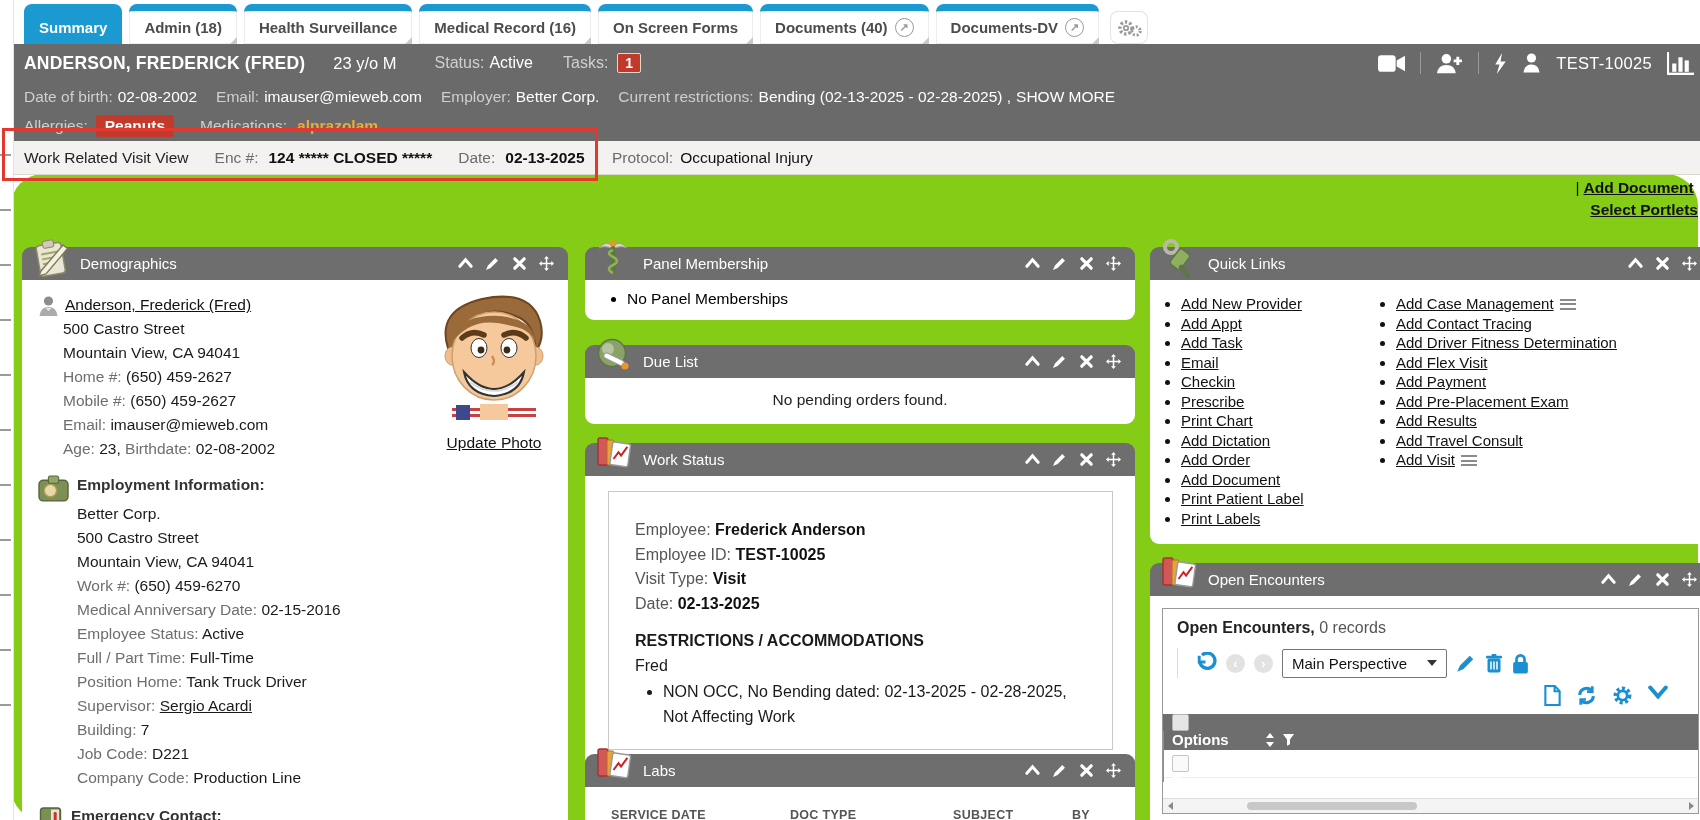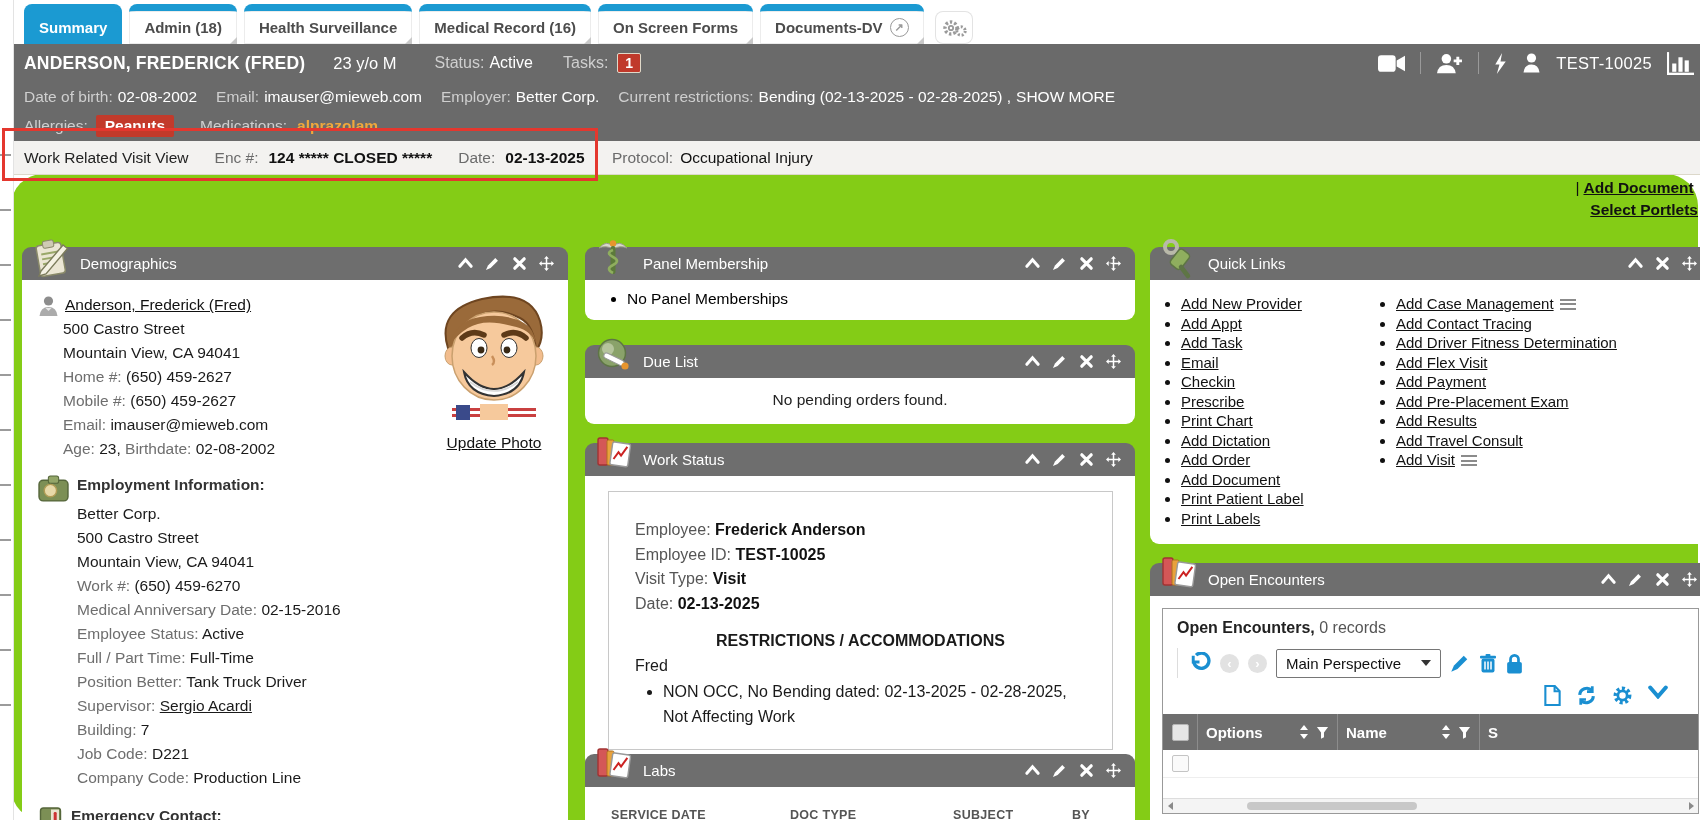--- a/index.html
+++ b/index.html
@@ -80,47 +80,47 @@
   .upd{display:inline-block;margin-top:4px;font-size:15.5px;}
   
   .panel-body{padding:10px 14px 12px 14px;font-size:15.5px;}
   .panel-body ul,.ws-ul{margin:0;padding-left:28px;}
   .due-body{padding:13px 0 15px 0;text-align:center;font-size:15.5px;color:#222;}
   
   .ws-body{padding:15px 22px 17px 23px;}
   .ws-box{border:1px solid #c8c8c8;padding:26px 26px 20px 26px;font-size:16px;color:#1a1a1a;line-height:24.5px;}
   .ws-box .demo-label{color:#555;}
   .ws-box b{color:#111;}
-  .ws-head{font-weight:700;margin-top:13px;text-align:center;}
+  .ws-head{font-weight:700;margin-top:13px;}
   .ws-ul{margin-top:2px;}
   
   .labs-body{padding:21px 0 18px 26px;display:flex;font-size:12.5px;font-weight:700;color:#555;letter-spacing:.3px;}
   .lc1{width:179px;}.lc2{width:163px;}.lc3{width:119px;}
   
   .ql-body{padding:14px 0 16px 12px;display:flex;}
   .ql-body ul{margin:0;padding-left:19px;list-style:disc;font-size:15px;line-height:19.5px;color:#111;}
   .ql-left{width:196px;flex:0 0 auto;}
   .ql-body a{color:#111;text-decoration:underline;cursor:pointer;}
   .menu-ic{display:inline-block;width:16px;height:11px;margin-left:6px;vertical-align:-1px;
     background:repeating-linear-gradient(to bottom,#8b8b8b 0 2px,transparent 2px 4.5px);}
   
   .oe-body{padding:12px;}
   .oe-box{border:1px solid #999;background:#fff;overflow:hidden;position:relative;height:204px;}
   .oe-sum{padding:10px 0 0 14px;font-size:16px;color:#555;}
   .oe-sum b{color:#222;}
-  .oe-toolbar{display:flex;align-items:center;gap:9px;margin:11px 0 0 14px;padding-left:10px;border-left:1px solid #ddd;height:30px;}
+  .oe-toolbar{display:flex;align-items:center;gap:9px;margin:11px 0 0 14px;padding-left:16px;border-left:1px solid #ddd;height:30px;}
   .circbtn{width:19px;height:19px;border-radius:50%;background:#e2e2e2;display:flex;align-items:center;justify-content:center;color:#fff;font-weight:700;font-size:13px;}
   .circbtn.prev::before{content:"\2039";}
   .circbtn.next::before{content:"\203A";}
   .persel{display:flex;align-items:center;border:1px solid #767676;border-radius:2px;background:#fff;height:27px;
           padding:0 9px;font-size:15px;color:#111;gap:20px;cursor:pointer;}
   .dnarrow{width:0;height:0;border-left:5px solid transparent;border-right:5px solid transparent;border-top:6px solid #333;}
   .oe-iconrow{display:flex;justify-content:flex-end;gap:15px;padding-right:30px;margin-top:7px;}
   .oe-iconrow .tbtn,.oe-toolbar .tbtn{cursor:pointer;display:flex;}
-  .oe-thead{display:flex;background:#6e6e6e;color:#fff;height:36px;margin-top:8px;font-size:15px;font-weight:700;align-items:stretch;}
+  .oe-thead{display:flex;background:#6e6e6e;color:#fff;height:36px;margin-top:8px;font-size:15px;font-weight:700;align-items:stretch;flex-direction:column;}
   .thc{display:flex;align-items:center;gap:7px;padding:0 8px;border-left:1px solid #8c8c8c;box-sizing:border-box;}
   .thc:first-child{border-left:none;justify-content:center;}
   .thc .grow{flex:1;}
   .cb{width:15px;height:15px;border:1px solid #b5b5b5;border-radius:2px;background:#e6e6e6;}
   .cb.row{background:#fafafa;border-color:#c4c4c4;}
   .c0{width:34px;flex:0 0 auto;}
   .c1{width:140px;flex:0 0 auto;}
   .c2{width:168px;flex:0 0 auto;}
   .c3{width:142px;flex:0 0 auto;}
   .c4{flex:1;}
@@ -148,20 +148,24 @@
     <div class="tab">
         <span>Health Surveillance</span>
       </div>
     <div class="tab">
         <span>Medical Record (16)</span>
       </div>
     <div class="tab">
         <span>On Screen Forms</span>
       </div>
     <div class="tab">
+        <span>Documents (40)</span>
+        <span class="circ"></span>
+      </div>
+    <div class="tab">
         <span>Documents-DV</span>
         <span class="circ"></span>
       </div>
     <div class="gearbtn">
       <svg width="26" height="20" viewBox="0 0 26 20">
         <circle cx="10" cy="10" r="6" fill="none" stroke="#9a9a9a" stroke-width="3.4" stroke-dasharray="2.4 2"></circle>
         <circle cx="10" cy="10" r="2.2" fill="none" stroke="#9a9a9a" stroke-width="1.8"></circle>
         <circle cx="20" cy="13" r="4.2" fill="none" stroke="#9a9a9a" stroke-width="3" stroke-dasharray="2 1.8"></circle>
       </svg>
     </div>
@@ -360,21 +364,21 @@
               <span class="demo-label">Employee Status:</span>
               <span>Active</span>
             </div>
 
             <div class="demo-line">
               <span class="demo-label">Full / Part Time:</span>
               <span>Full-Time</span>
             </div>
 
             <div class="demo-line">
-              <span class="demo-label">Position Better:</span>
+              <span class="demo-label">Position Home:</span>
               <span>Tank Truck Driver</span>
             </div>
 
             <div class="demo-line">
               <span class="demo-label">Supervisor:</span>
               <span class="as-link">Sergio Acardi</span>
             </div>
 
             <div class="demo-line">
               <span class="demo-label">Building:</span>

